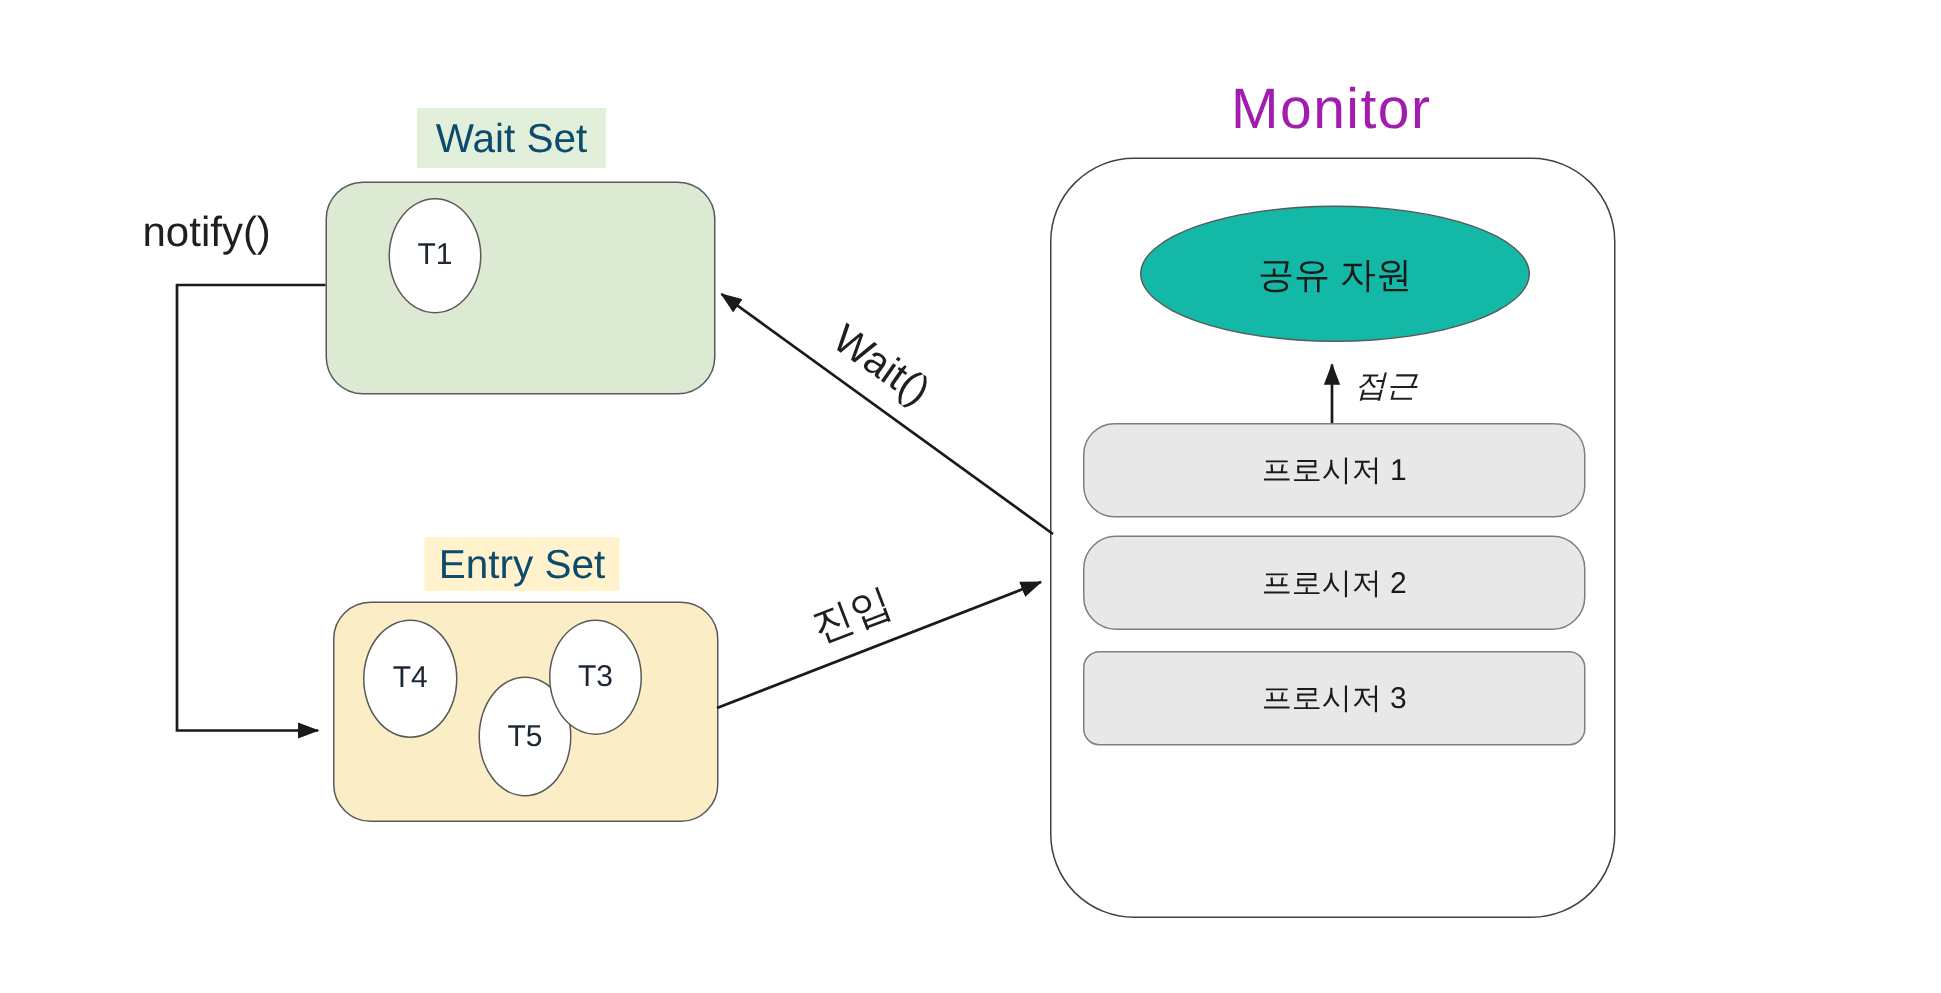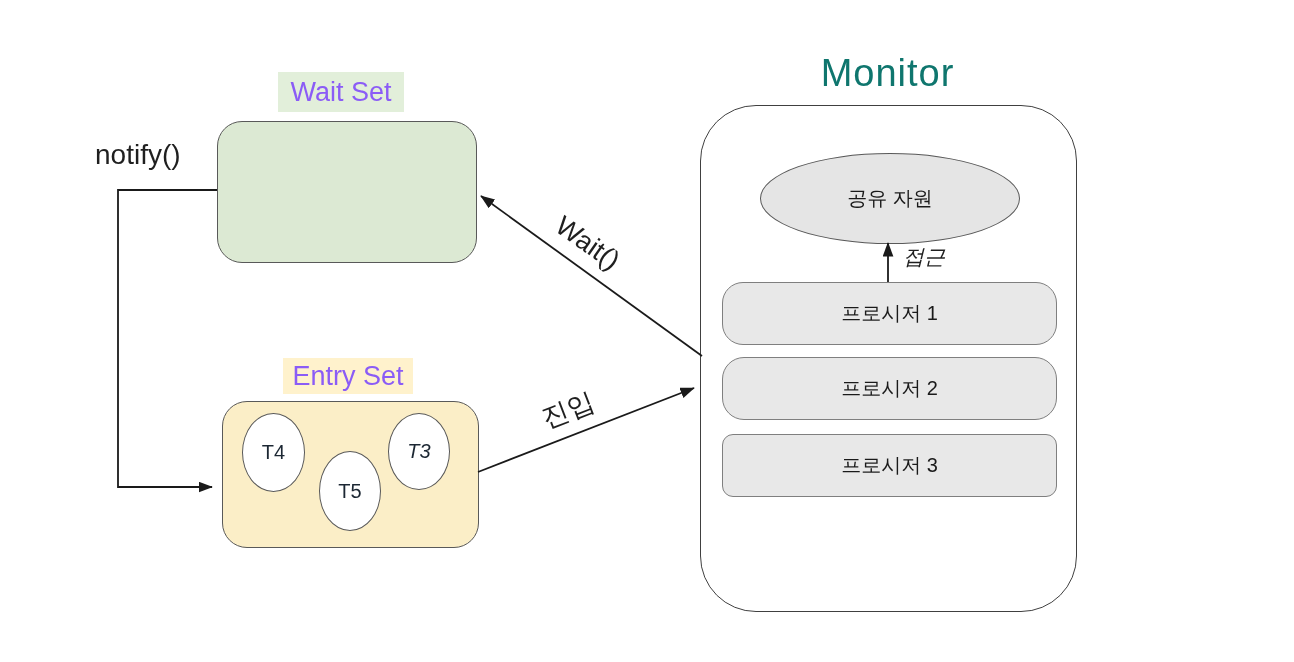--- a/index.html
+++ b/index.html
@@ -5,54 +5,54 @@
   html,body{margin:0;padding:0;background:#ffffff;}
   .canvas{
     position:relative;width:1294px;height:662px;background:#ffffff;
     font-family:"Liberation Sans","DejaVu Sans",sans-serif;overflow:hidden;
   }
   .connectors{position:absolute;left:0;top:0;width:1294px;height:662px;pointer-events:none;}
 
   
   .set-tag{
     position:absolute;display:flex;align-items:center;justify-content:center;
-    font-size:27px;color:#8b5cf6;
+    font-size:27px;color:#0c4a6e;
   }
   .wait-tag{left:278px;top:72px;width:126px;height:40px;background:#e2efda;}
   .entry-tag{left:283px;top:358px;width:130px;height:36px;background:#fff2cc;}
 
   .set-box{position:absolute;border:1.6px solid #595959;border-radius:25px;}
   .wait-box{left:217px;top:121px;width:258px;height:140px;background:#dce9d3;}
   .entry-box{left:222px;top:401px;width:255px;height:145px;background:#fbeec7;}
 
   .thread{
     position:absolute;background:#ffffff;border:1.5px solid #595959;border-radius:50%;
     display:flex;align-items:center;justify-content:center;
     font-size:20px;color:#1c2733;
   }
   .t1{left:259px;top:132px;width:60px;height:75px;}
   .t2{left:357px;top:166px;width:61px;height:73px;}
   .t4{left:242px;top:413px;width:61px;height:77px;}
   .t5{left:319px;top:451px;width:60px;height:78px;}
-  .t3{left:388px;top:413px;width:60px;height:75px;font-style:italic;}
+  .t3{left:366px;top:413px;width:60px;height:75px;}
 
   
   .monitor-title{
     position:absolute;left:700px;top:52px;width:375px;text-align:center;
-    font-size:38px;color:#0f766e;letter-spacing:1px;
+    font-size:38px;color:#a21caf;letter-spacing:1px;
   }
   .monitor-box{
     position:absolute;left:700px;top:105px;width:375px;height:505px;
     background:#ffffff;border:1.6px solid #404040;border-radius:56px;
   }
   .shared-resource{
-    position:absolute;left:760px;top:153px;width:258px;height:89px;
-    background:#e5e5e5;border:1.4px solid #595959;border-radius:50%;
+    position:absolute;left:760px;top:137px;width:258px;height:89px;
+    background:#14b8a6;border:1.4px solid #595959;border-radius:50%;
     display:flex;align-items:center;justify-content:center;
-    font-size:20px;color:#1a1a1a;
+    font-size:24px;color:#1a1a1a;
   }
   .procedure{
     position:absolute;left:722px;width:333px;height:61px;
     background:#e8e8e8;border:1.6px solid #7f7f7f;border-radius:11px;
     display:flex;align-items:center;justify-content:center;
     font-size:20px;color:#1a1a1a;
   }
   .p1{top:282px;border-radius:21px;} .p2{top:357px;border-radius:22px;} .p3{top:434px;} .p4{top:511px;}
 
   
@@ -62,20 +62,21 @@
   .enter-label{left:541px;top:392px;font-size:27px;transform:rotate(-21deg);}
   .access-label{left:903px;top:243px;font-size:21px;font-style:italic;}
 </style>
 </head>
 <body>
 
 <div class="canvas">
 
   <div class="set-tag wait-tag">Wait Set</div>
   <div class="set-box wait-box"></div>
+  <div class="thread t1">T1</div>
 
   <div class="set-tag entry-tag">Entry Set</div>
   <div class="set-box entry-box"></div>
   <div class="thread t4">T4</div>
   <div class="thread t5">T5</div>
   <div class="thread t3">T3</div>
 
   <div class="monitor-title">Monitor</div>
   <div class="monitor-box"></div>
   <div class="shared-resource">공유 자원</div>

